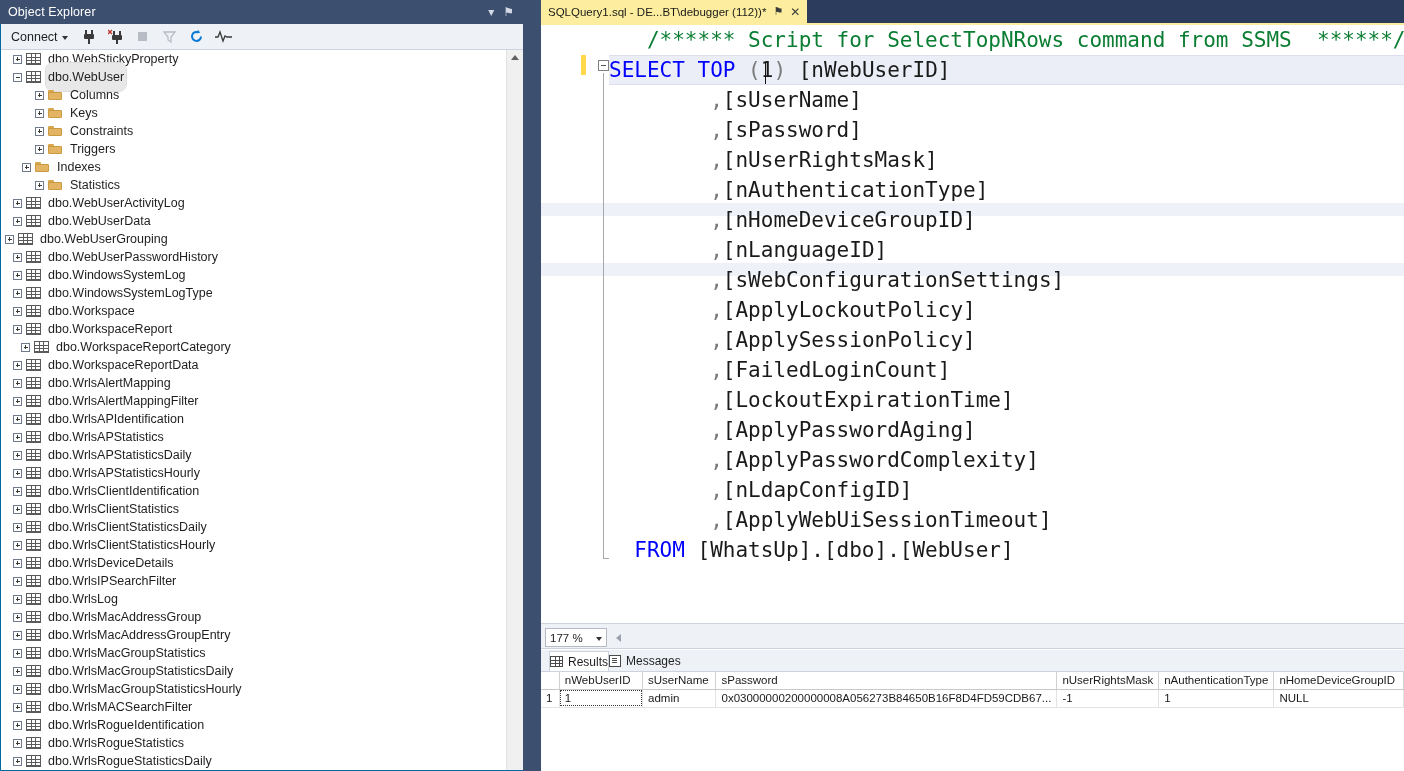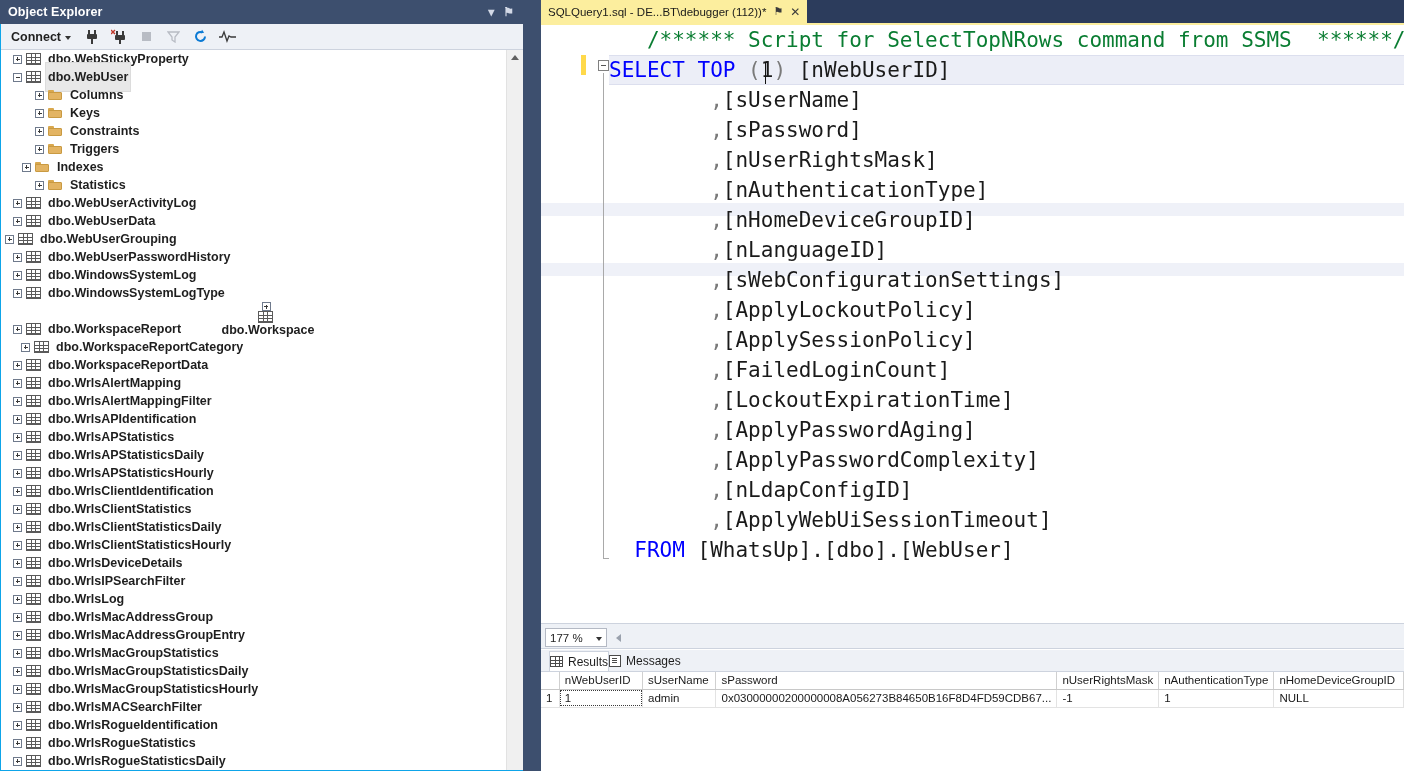--- a/index.html
+++ b/index.html
@@ -8,23 +8,22 @@
     overflow: hidden;
     background: #ffffff;
     font-family: "Liberation Sans", sans-serif;
     -webkit-font-smoothing: antialiased;
   }
   #app { position: relative; width: 1404px; height: 771px; }
 
   
   #object-explorer {
     position: absolute; left: 0; top: 0; width: 541px; height: 771px;
-    background: #0ea5e9;
-    box-sizing: border-box;
-    font-weight: bold;
+    background: #0369a1;
+    box-sizing: border-box;
   }
   .oe-titlebar {
     height: 24px; width: 100%;
     background: #3d4f6e;
     display: flex; align-items: center;
     color: #ffffff;
     font-size: 12.5px;
     padding-left: 8px;
     box-sizing: border-box;
     position: relative;
@@ -110,20 +109,21 @@
   }
   .ico-folder::after {
     content: ""; position: absolute; left: 0; top: 3px; width: 14px; height: 8px;
     background: #e3b463; border: 1px solid #c99a42; box-sizing: border-box;
     border-radius: 0 1px 1px 1px;
   }
   .tree-label.selected {
     background: #e8e8e8;
     outline: 1px solid #dcdcdc;
     padding: 7px 2px;
+    border-radius: 7px;
   }
   .tree-label { padding: 0 2px; }
 
   .oe-scroll {
     position: absolute; right: 18px; top: 50px; width: 17px; height: 720px;
     background: #f0f0f0; border-left: 1px solid #e2e2e2;
     box-sizing: border-box;
   }
   .oe-scroll .arrow-up {
     width: 0; height: 0; margin: 5px auto 0 auto;
@@ -454,21 +454,21 @@
         <div class="tree-row" style="padding-left: 12px;">
           <i class="expander plus"></i>
           <i class="ico-table"></i>
           <span class="tree-label">dbo.WindowsSystemLog</span>
         </div>
         <div class="tree-row" style="padding-left: 12px;">
           <i class="expander plus"></i>
           <i class="ico-table"></i>
           <span class="tree-label">dbo.WindowsSystemLogType</span>
         </div>
-        <div class="tree-row" style="padding-left: 12px; flex-direction: column;">
+        <div class="tree-row" style="padding-left: 12px;">
           <i class="expander plus"></i>
           <i class="ico-table"></i>
           <span class="tree-label">dbo.Workspace</span>
         </div>
         <div class="tree-row" style="padding-left: 12px;">
           <i class="expander plus"></i>
           <i class="ico-table"></i>
           <span class="tree-label">dbo.WorkspaceReport</span>
         </div>
         <div class="tree-row" style="padding-left: 20px;">

